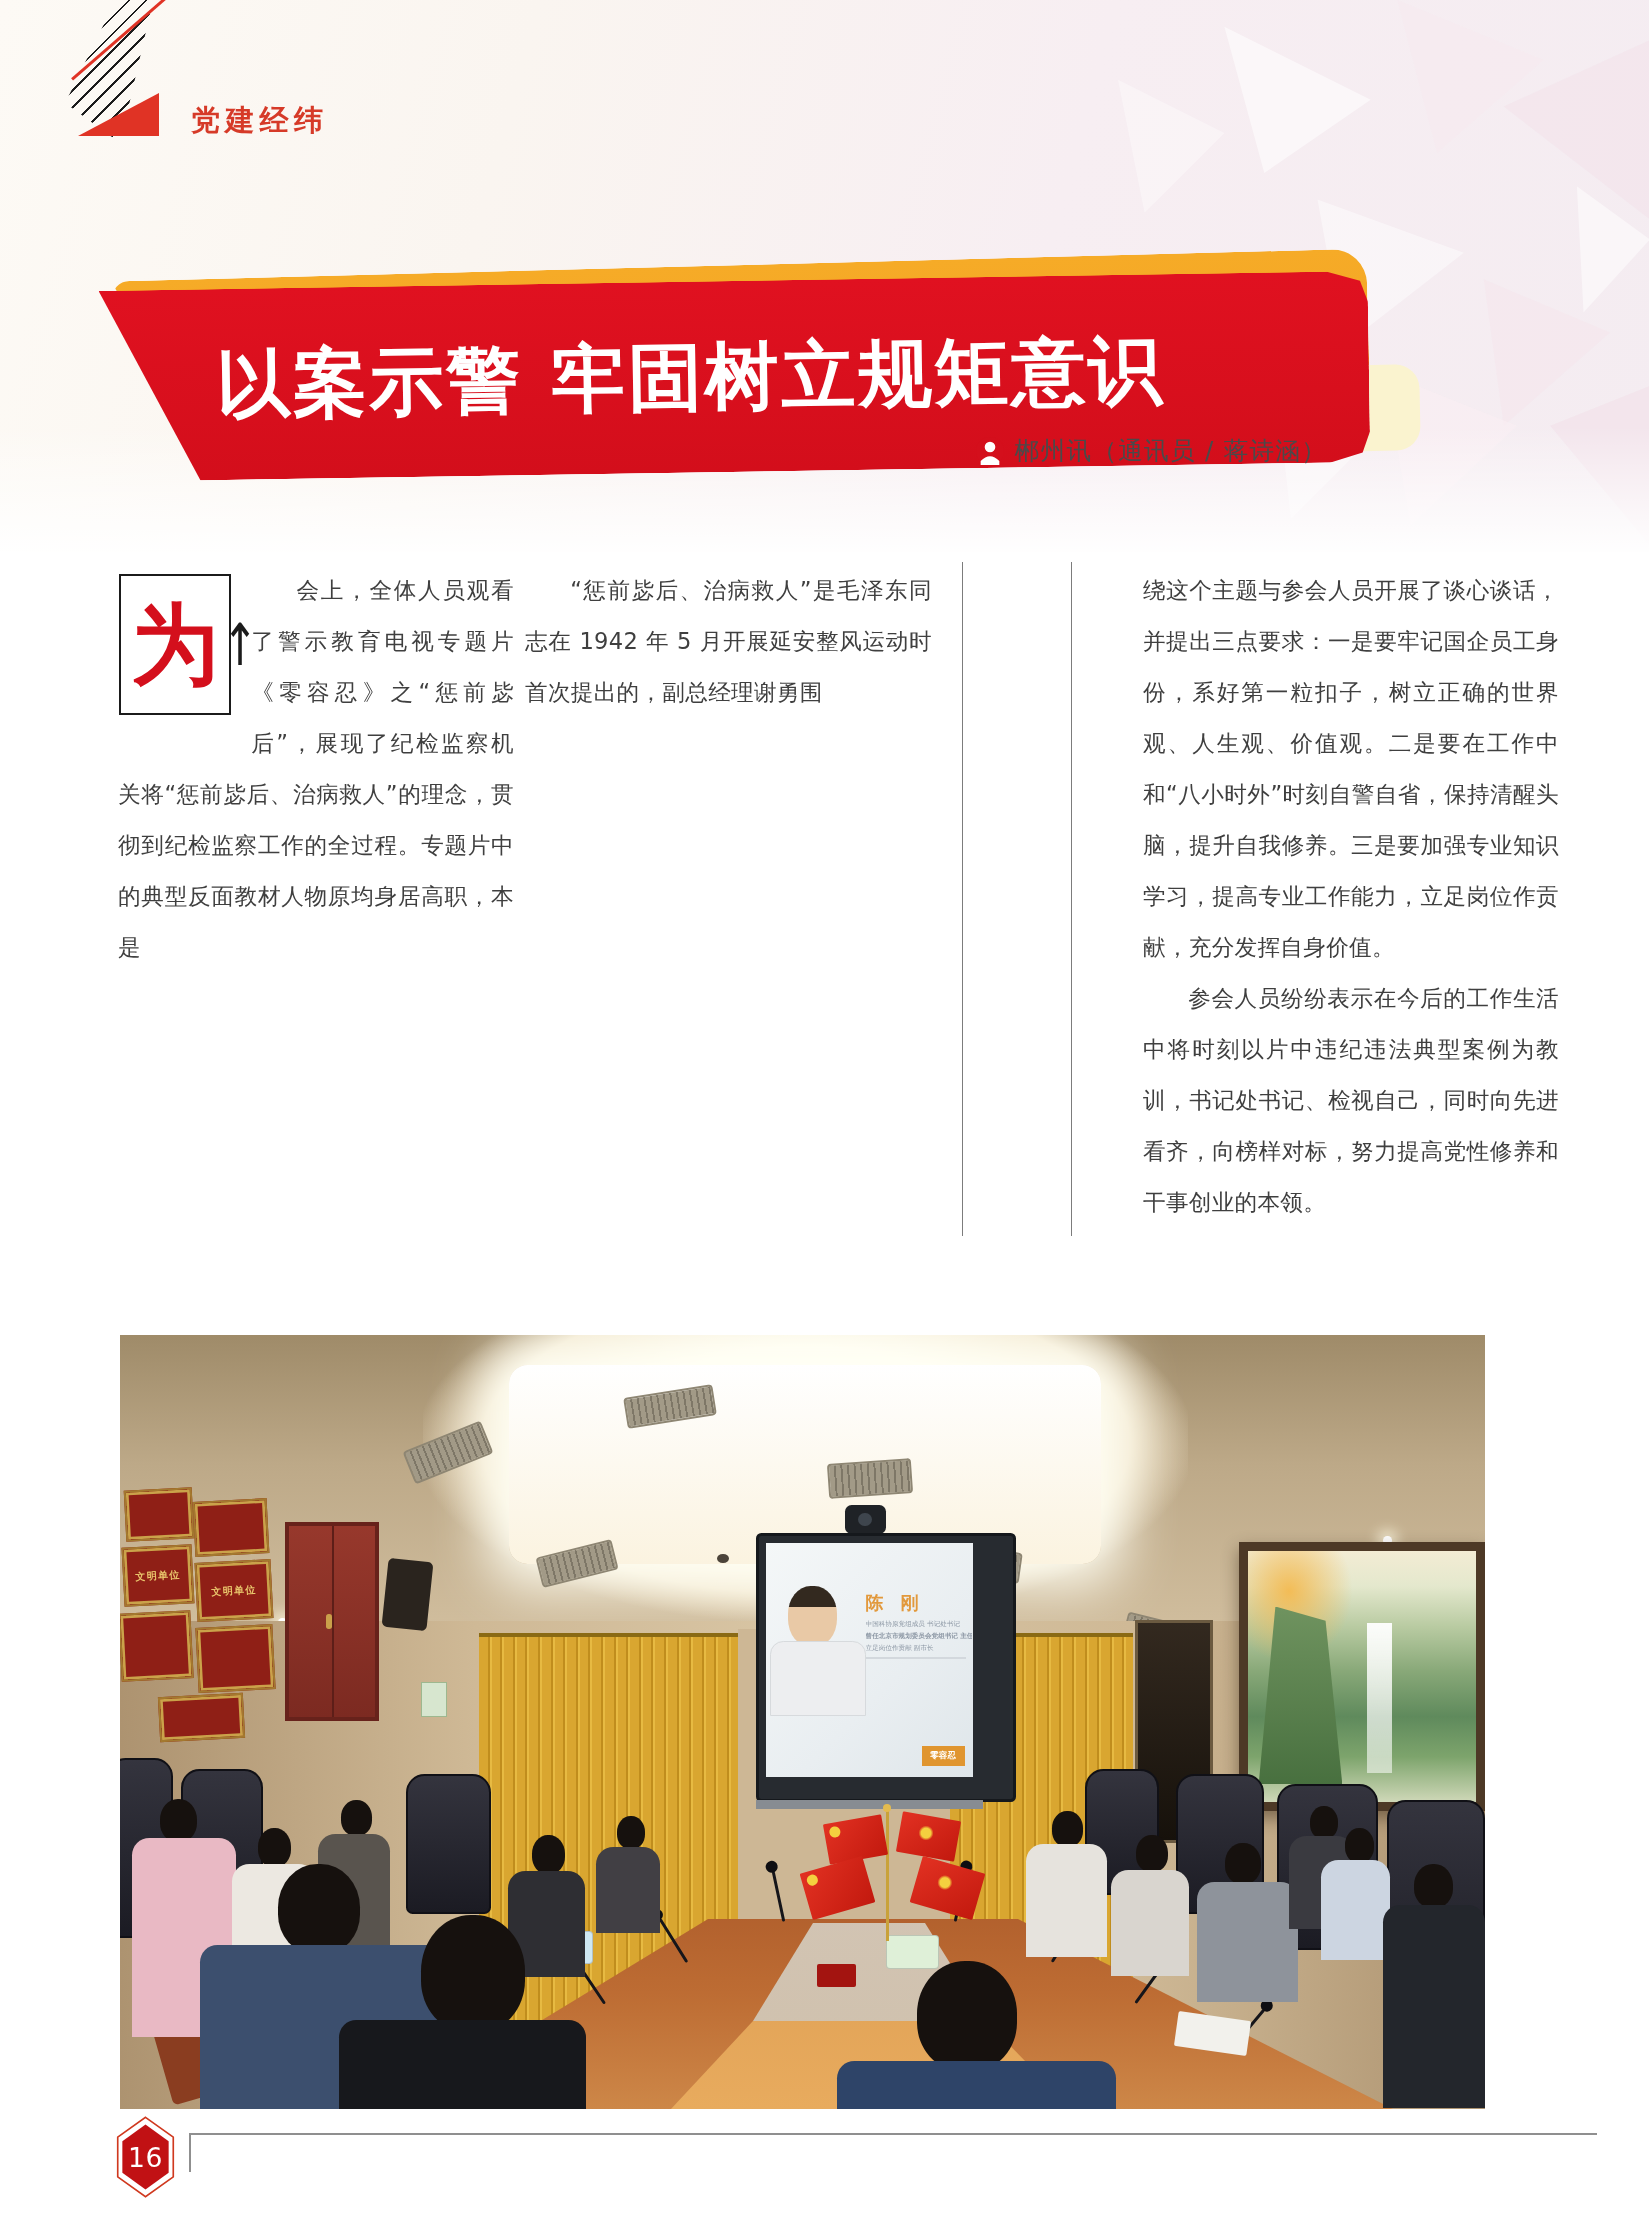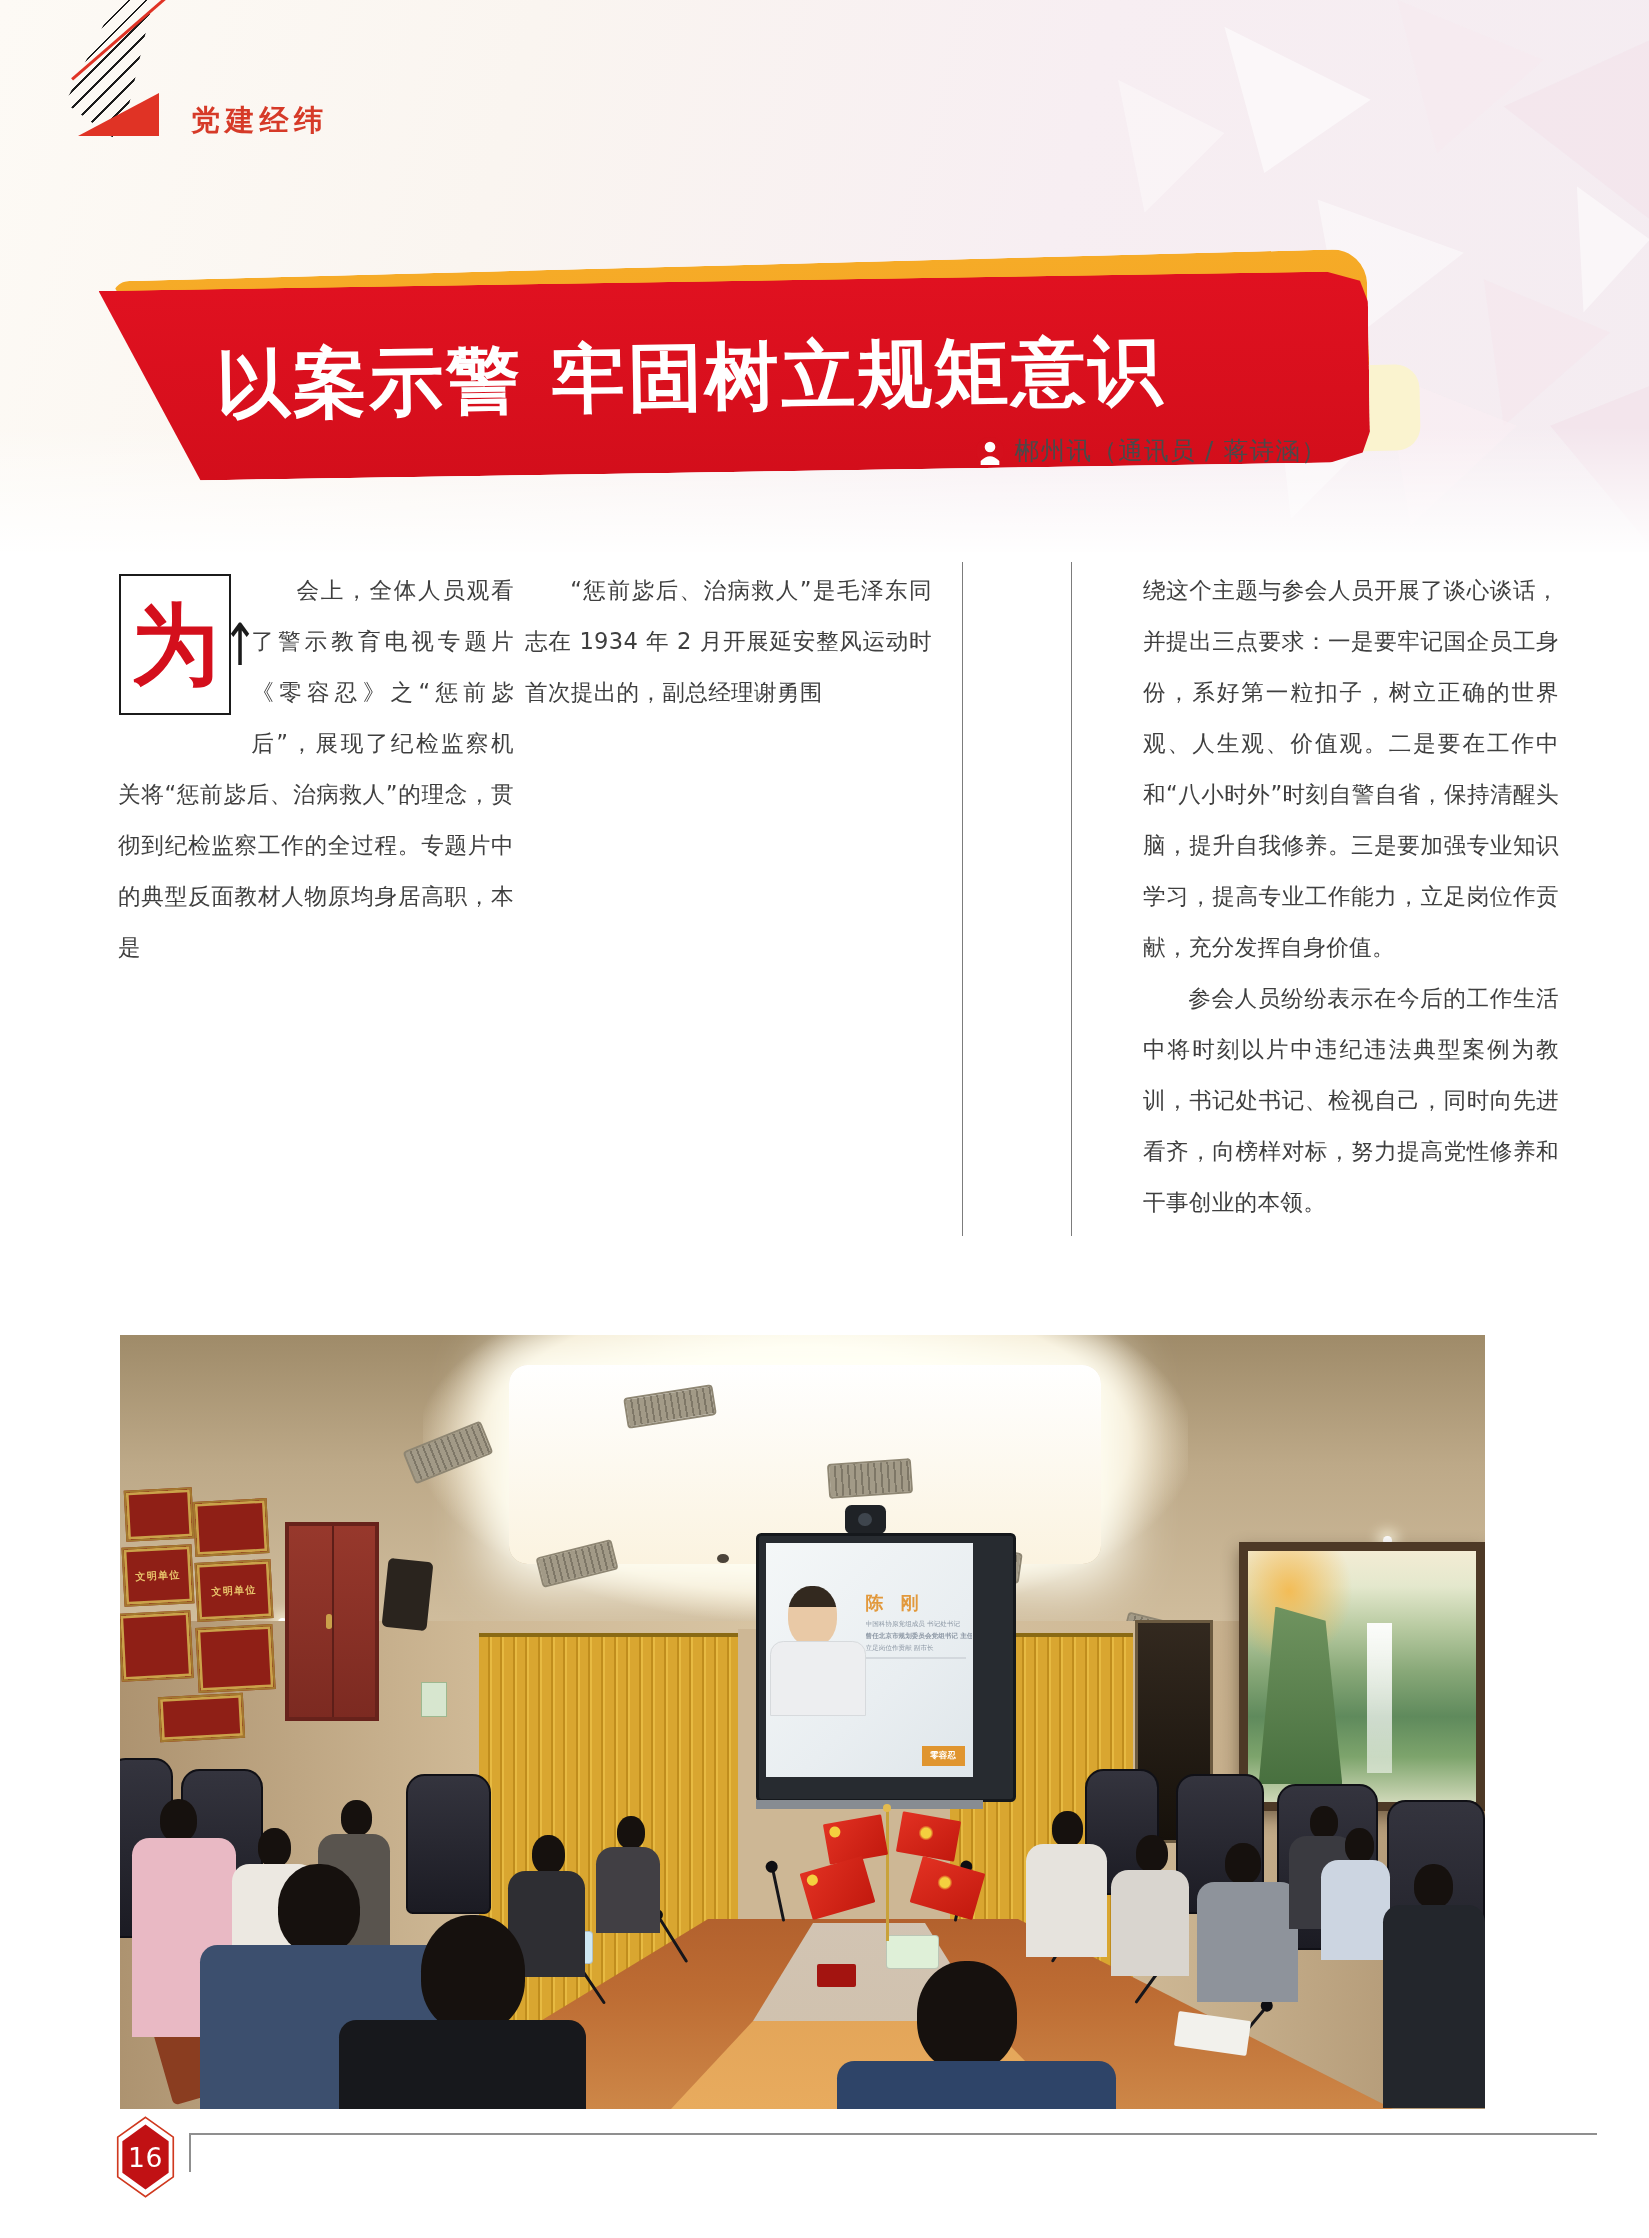--- a/index.html
+++ b/index.html
@@ -225,21 +225,21 @@
   </div>
 
   <div class="col col1">
     <div class="dropcap-box">
       <span class="dropcap-char">为</span>
       <span class="dropcap-arrow">↑</span>
     </div>
     <p class="indent">会上，全体人员观看了警示教育电视专题片《零容忍》之“惩前毖后”，展现了纪检监察机关将“惩前毖后、治病救人”的理念，贯彻到纪检监察工作的全过程。专题片中的典型反面教材人物原均身居高职，本是</p>
   </div>
   <div class="col col2">
-    <p class="indent">“惩前毖后、治病救人”是毛泽东同志在 1934 年 2 月开展延安整风运动时首次提出的，副总经理谢勇围</p>
+    <p class="indent">“惩前毖后、治病救人”是毛泽东同志在 1942 年 5 月开展延安整风运动时首次提出的，副总经理谢勇围</p>
   </div>
   <div class="vrule vrule-a"></div>
   <div class="vrule vrule-b"></div>
   <div class="col col3">
     <p>绕这个主题与参会人员开展了谈心谈话，并提出三点要求：一是要牢记国企员工身份，系好第一粒扣子，树立正确的世界观、人生观、价值观。二是要在工作中和“八小时外”时刻自警自省，保持清醒头脑，提升自我修养。三是要加强专业知识学习，提高专业工作能力，立足岗位作贡献，充分发挥自身价值。</p>
     <p class="indent">参会人员纷纷表示在今后的工作生活中将时刻以片中违纪违法典型案例为教训，书记处书记、检视自己，同时向先进看齐，向榜样对标，努力提高党性修养和干事创业的本领。</p>
   </div>
 
   <div class="photo">
 

